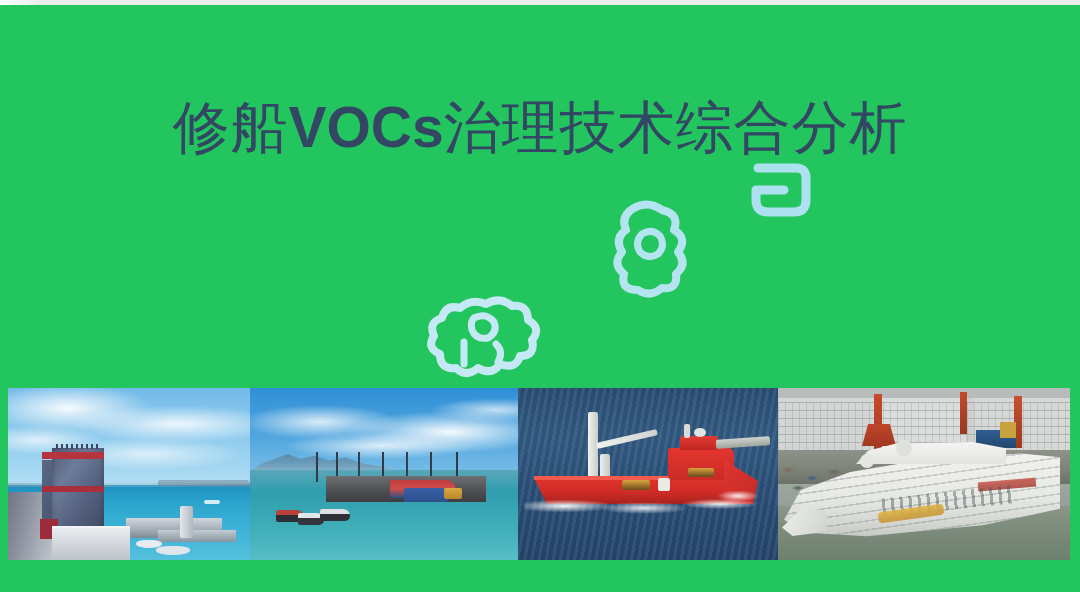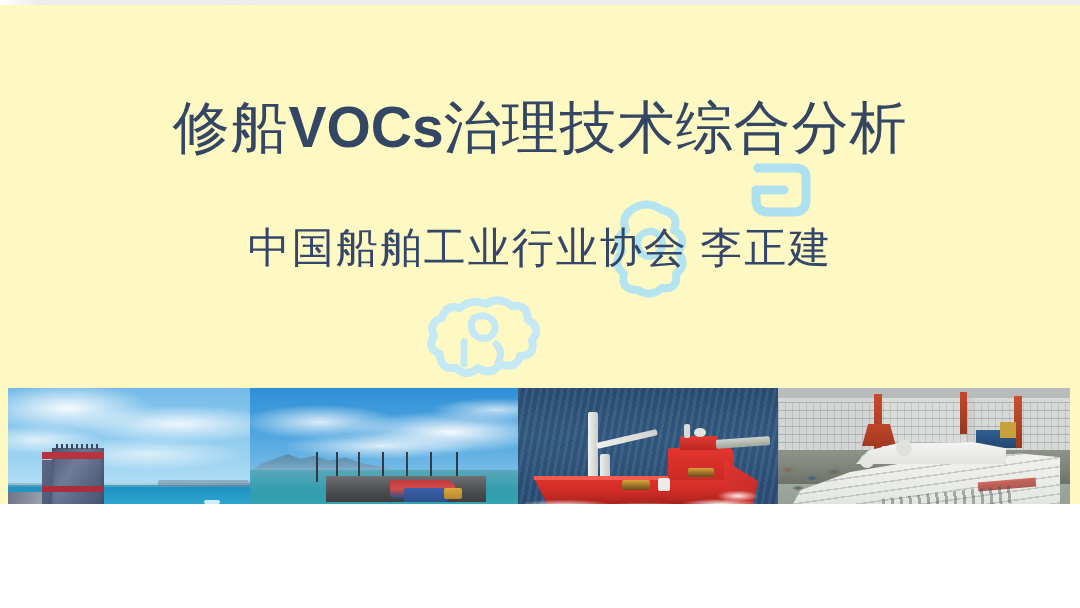--- a/index.html
+++ b/index.html
@@ -9,22 +9,22 @@
   }
   body {
     width: 1080px;
     height: 608px;
     overflow: hidden;
     font-family: "Liberation Serif", serif;
   }
   .slide {
     position: relative;
     width: 1080px;
-    height: 504px;
-    background: #fef9c3;
+    height: 592px;
+    background: #22c55e;
     overflow: hidden;
     text-decoration: underline;
   }
   .top-band {
     position: absolute;
     left: 0; top: 0;
     width: 1080px; height: 5px;
     background: linear-gradient(to right, #ffffff 0px, #ececec 40px, #ededed 100%);
   }
   .bottom-band {
@@ -461,21 +461,20 @@
       <path d="M54 28 Q66 22 74 32 Q78 42 68 48 Q56 50 52 40 Q50 32 54 28 Z" fill="none" stroke="#c4e9f4" stroke-width="7" stroke-linejoin="round"></path>
       <path d="M44 52 L44 74" fill="none" stroke="#c4e9f4" stroke-width="7" stroke-linecap="round"></path>
       <path d="M76 54 Q84 62 78 72" fill="none" stroke="#c4e9f4" stroke-width="7" stroke-linecap="round"></path>
     </svg>
   </div>
 
   <div class="title">
     <span>修船</span><span class="latin">VOCs</span><span>治理技术综合分析</span>
   </div>
 
-  <div class="subtitle">中国船舶工业行业协会  李正建</div>
 
   <div class="photo-strip">
 
     <div class="photo photo-1">
       <div class="p1-sky"></div>
       <div class="p1-sea"></div>
       <div class="p1-horizon"></div>
       <div class="p1-farland"></div>
       <div class="p1-road"></div>
       <div class="p1-tower-b"></div>

